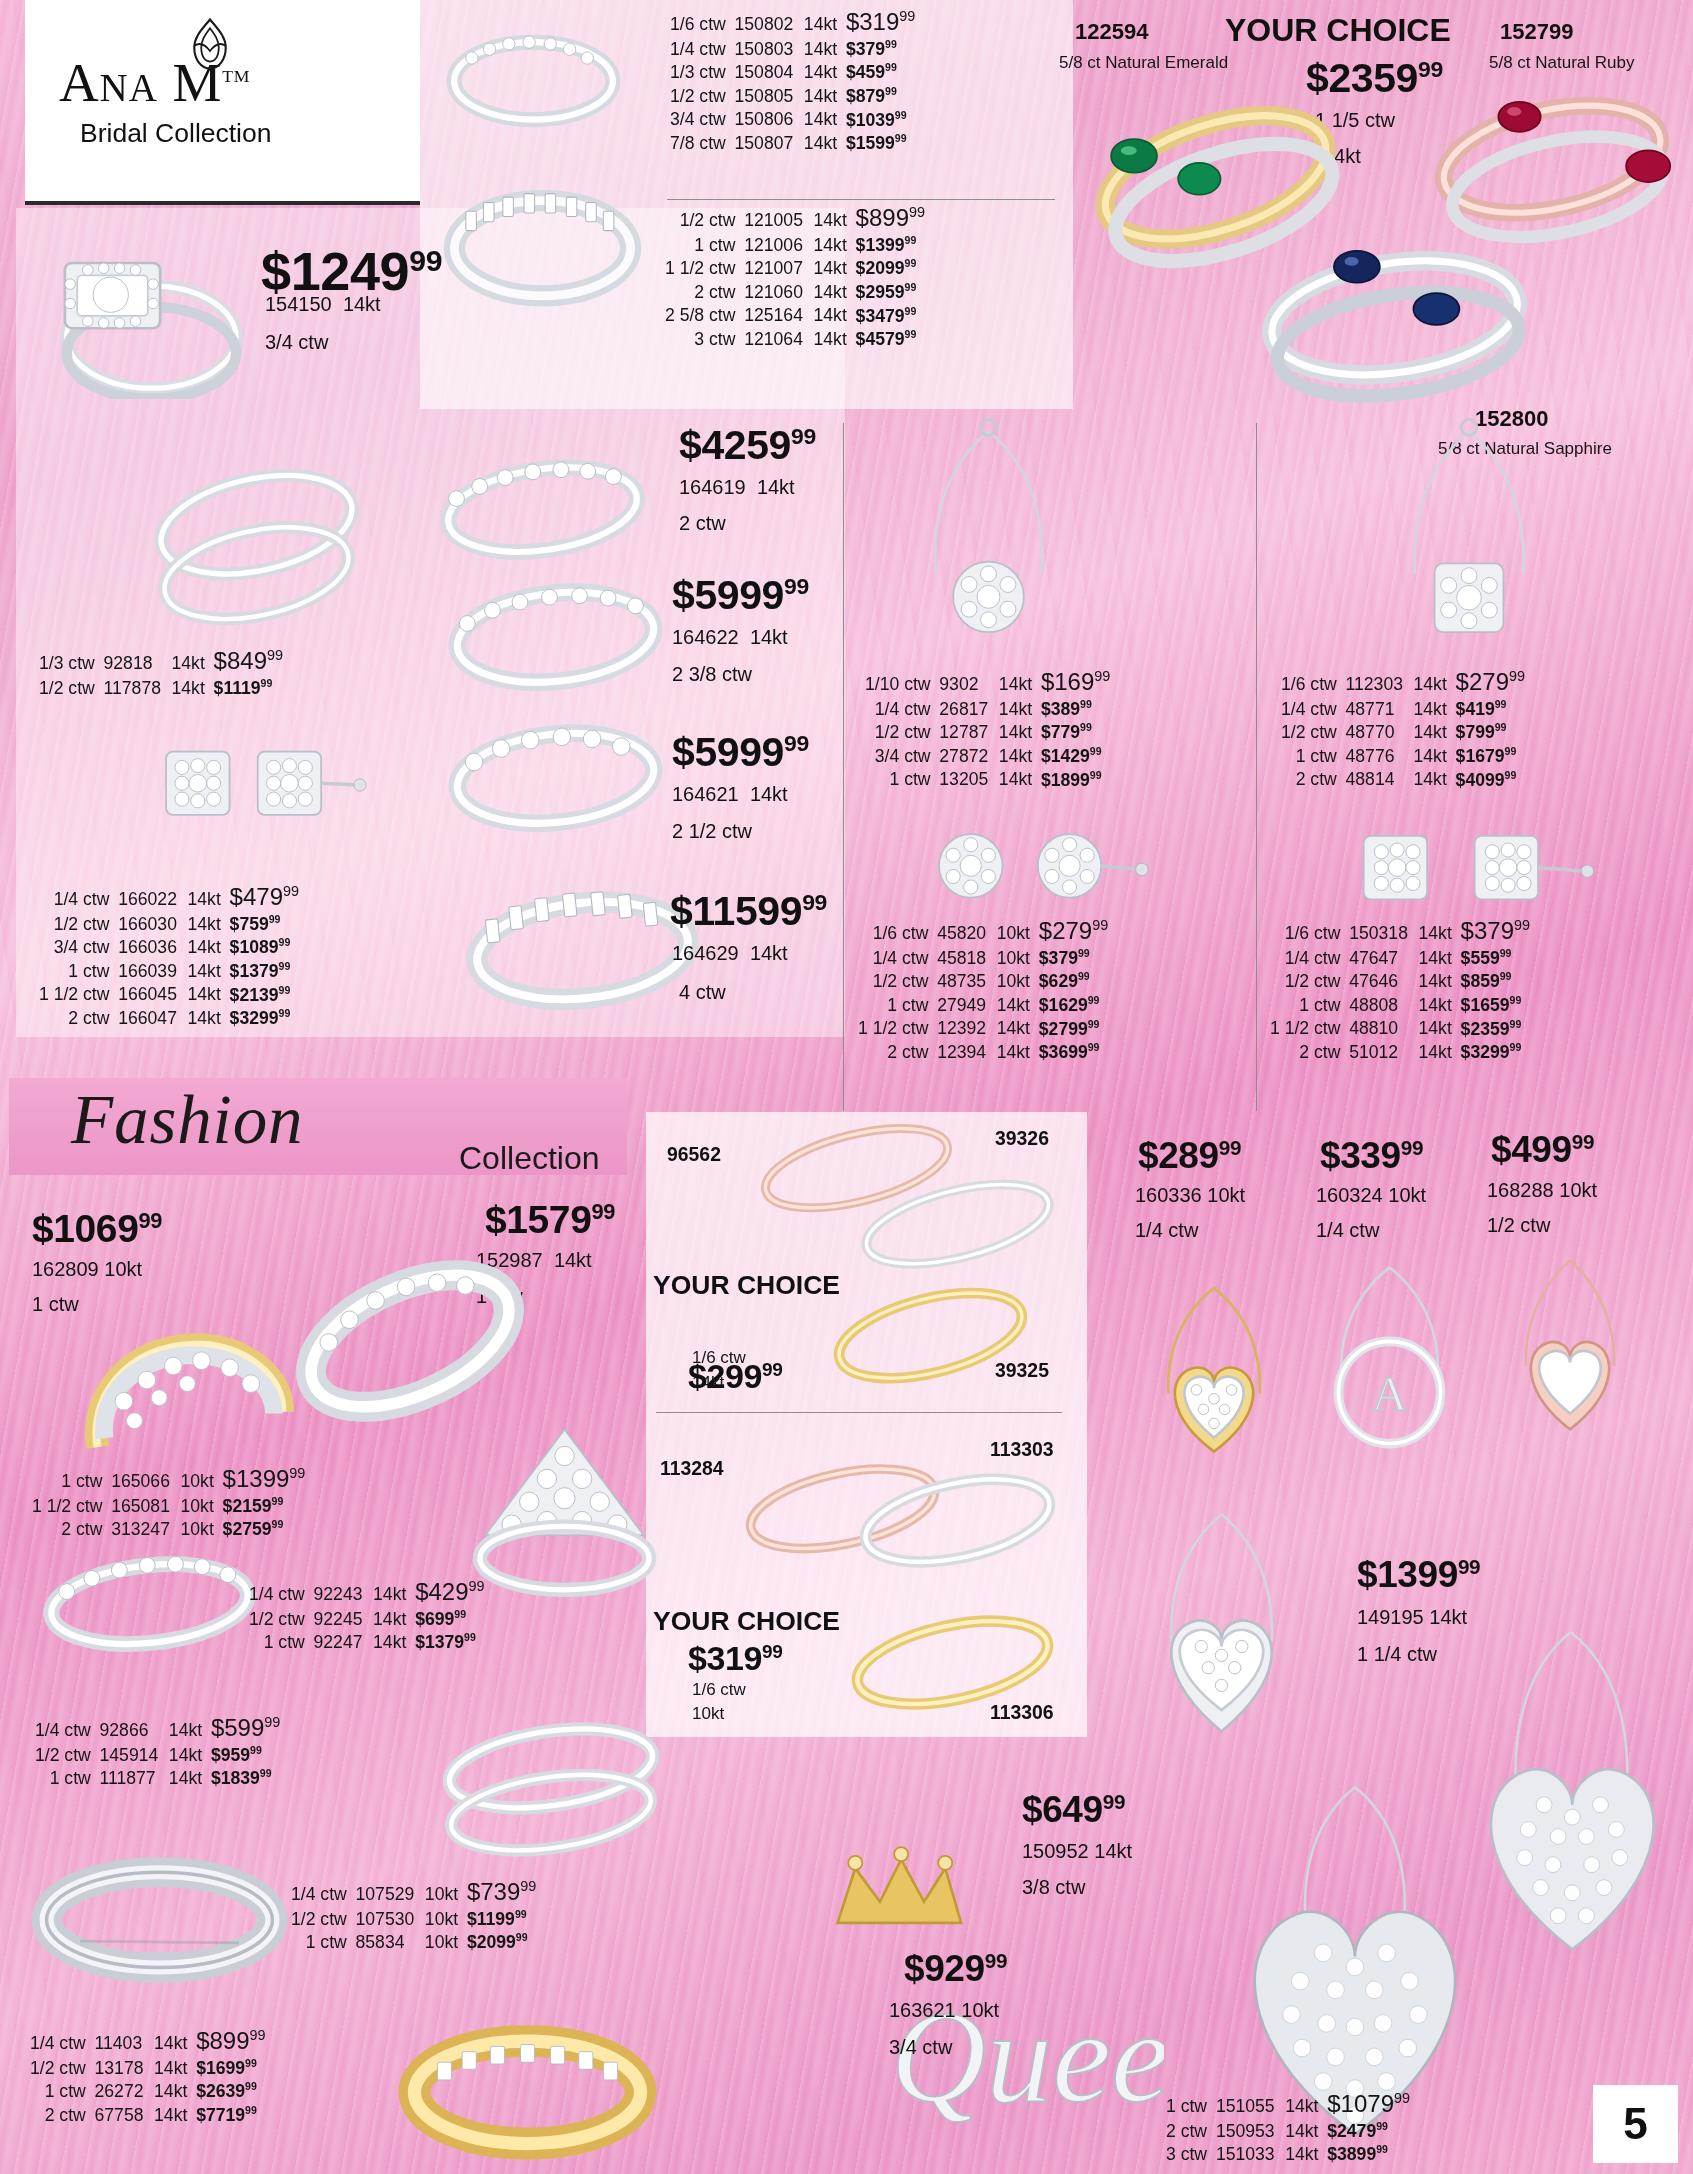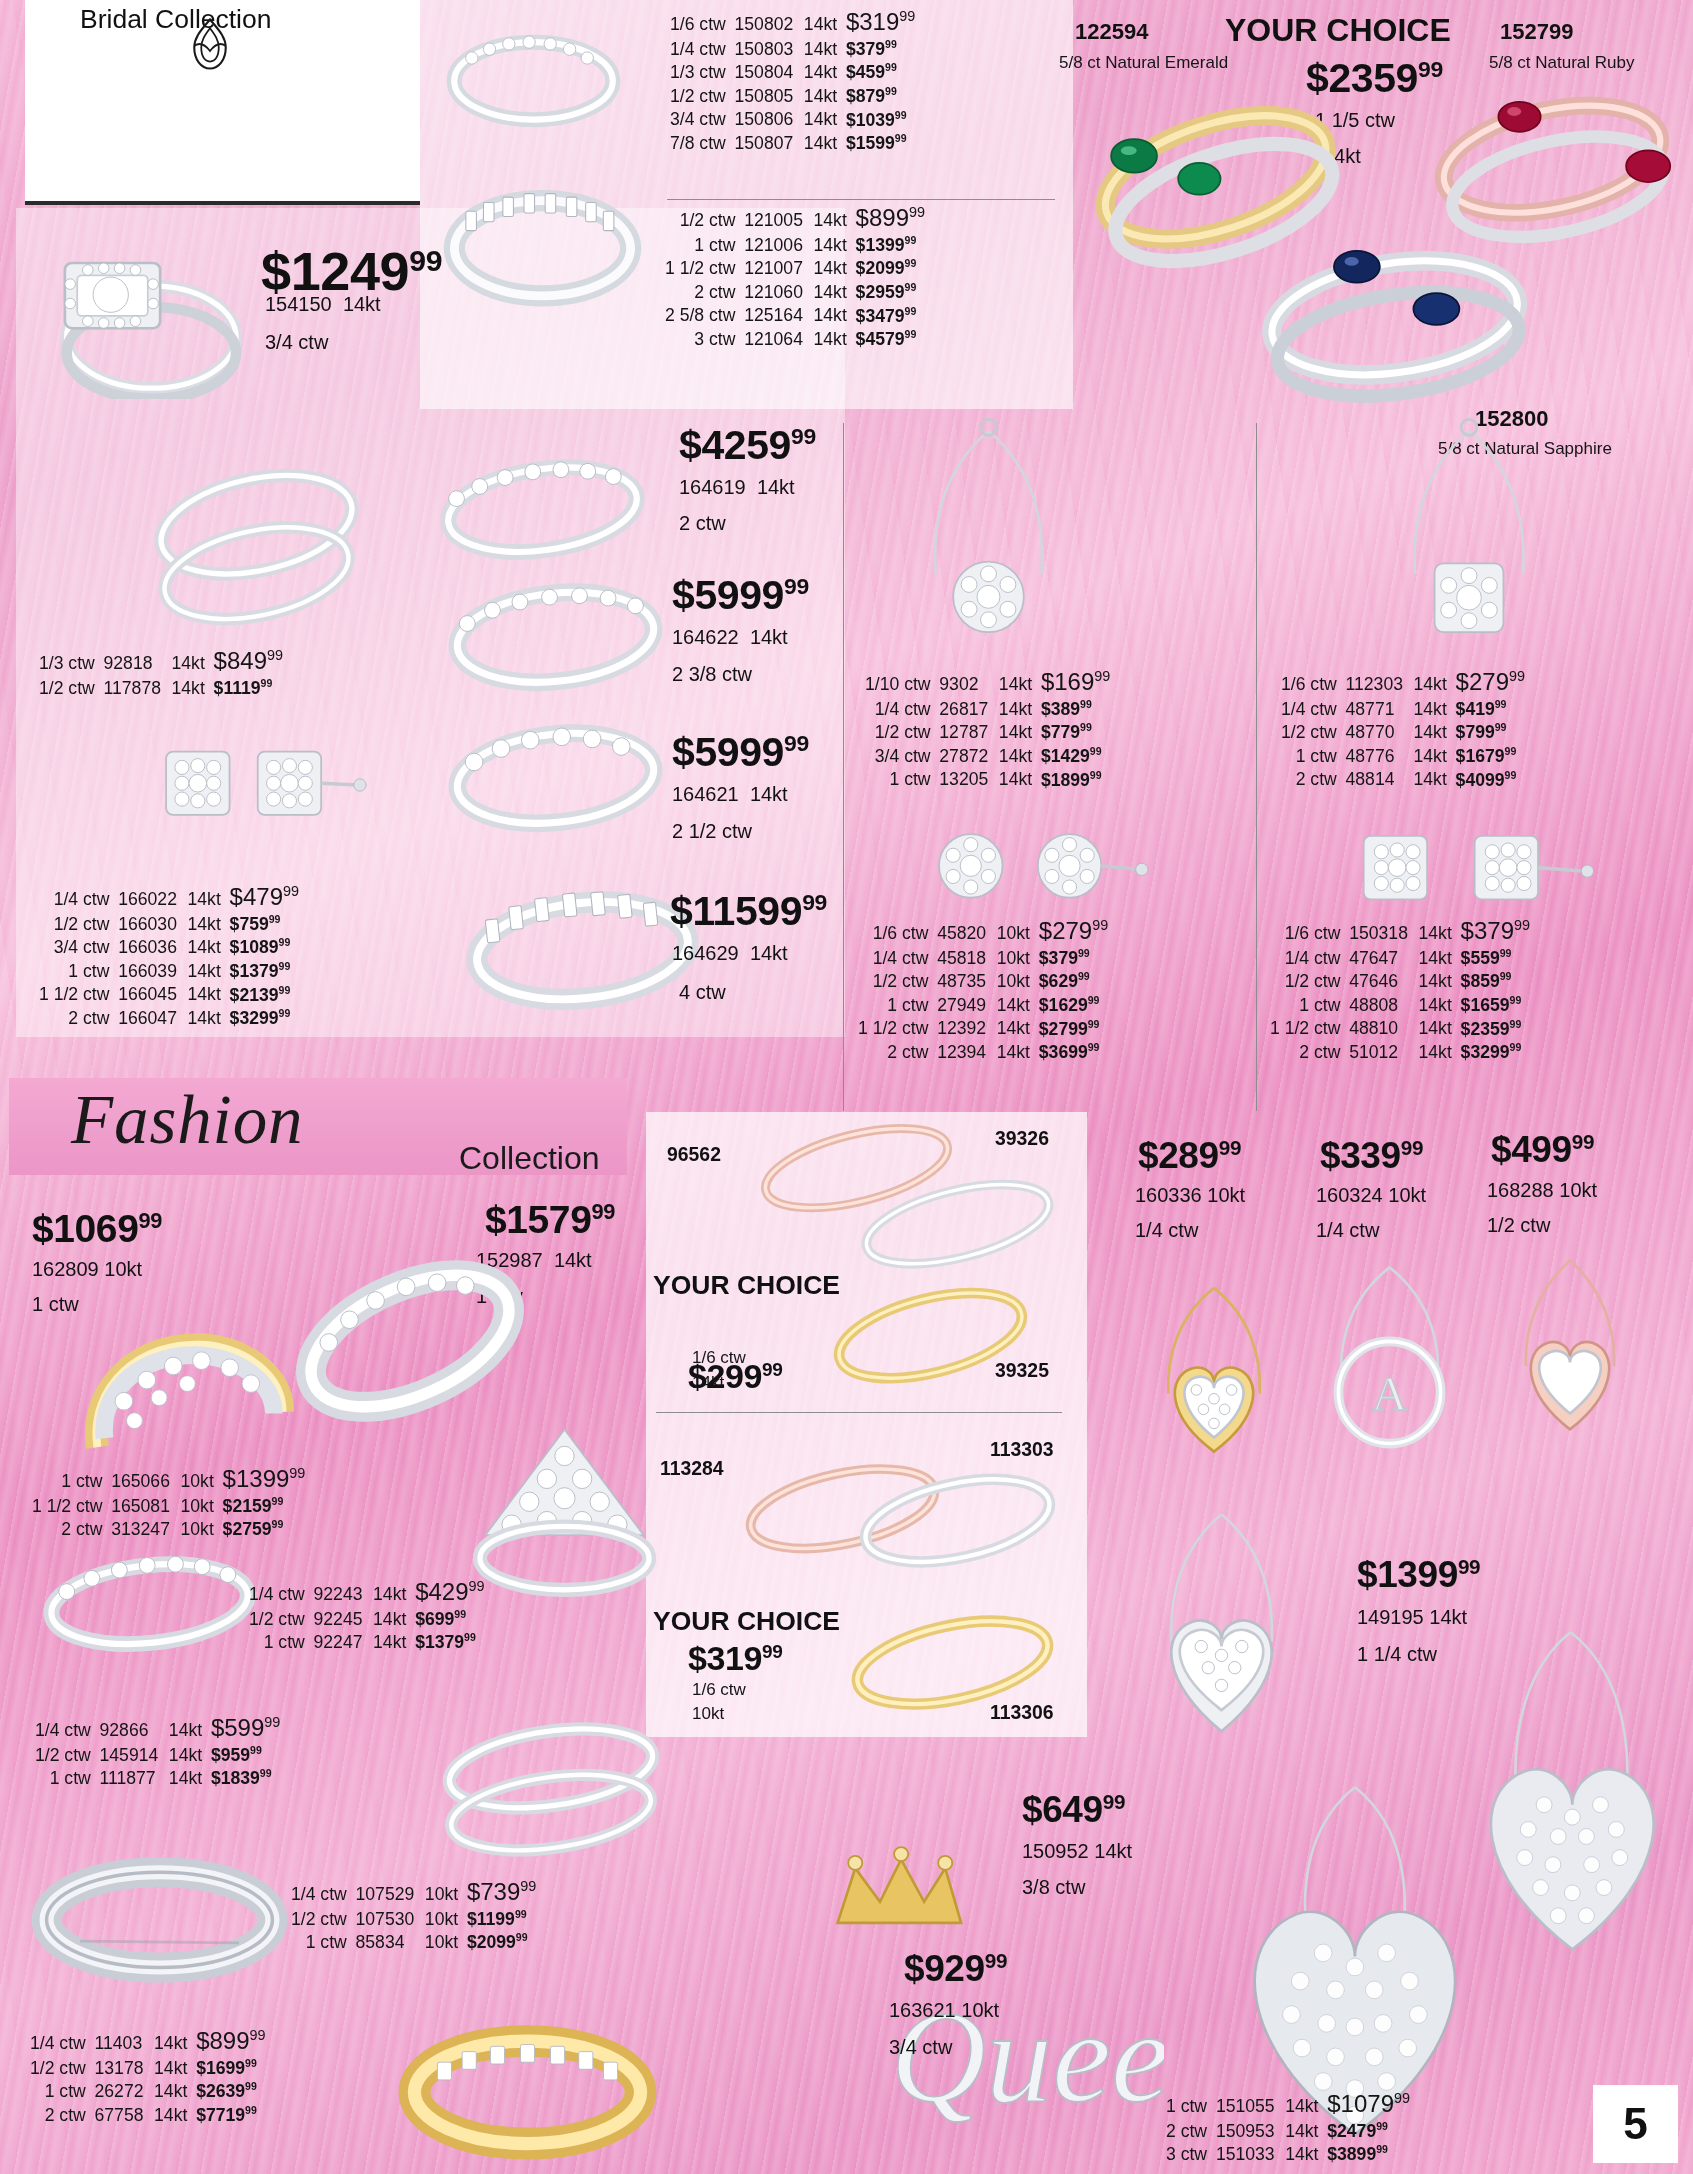--- a/index.html
+++ b/index.html
@@ -159,20 +159,21 @@
 
   <div class="panel-white" style="left:420px; top:0px; width:653px; height:409px;"></div>
   <div class="panel-white" style="left:16px; top:208px; width:829px; height:829px; background:rgba(255,255,255,0.42);"></div>
 
   <div id="logo-box">
     <svg class="diamond-mark" viewBox="0 0 64 64">
       <path d="M32 4 C22 16 14 24 14 36 C14 50 22 60 32 60 C42 60 50 50 50 36 C50 24 42 16 32 4 Z" fill="none" stroke="#1a1a1a" stroke-width="2.4"></path>
       <path d="M32 14 C26 22 22 28 22 36 C22 46 26 52 32 52 C38 52 42 46 42 36 C42 28 38 22 32 14 Z" fill="none" stroke="#1a1a1a" stroke-width="2"></path>
       <path d="M14 34 C20 30 26 32 32 40 C38 32 44 30 50 34" fill="none" stroke="#1a1a1a" stroke-width="2"></path>
     </svg>
+    <div id="logo-brand"><span>Ana M</span><span class="tm">TM</span></div>
     <div id="logo-sub">Bridal Collection</div>
   </div>
 
   <div class="ring" style="left:19.4px; top:231px; width:247px; height:168px;">
     <svg viewBox="0 0 280 190" width="247" height="168">
       <ellipse cx="150" cy="120" rx="96" ry="58" fill="none" stroke="#d9dce2" stroke-width="14"></ellipse>
       <ellipse cx="150" cy="120" rx="96" ry="58" fill="none" stroke="#ffffff" stroke-width="6"></ellipse>
       <ellipse cx="150" cy="138" rx="96" ry="52" fill="none" stroke="#cdd1d8" stroke-width="12"></ellipse>
       <rect x="52" y="36" width="108" height="74" rx="8" fill="#eef0f4" stroke="#b9bec8" stroke-width="3"></rect>
       <rect x="66" y="50" width="80" height="46" rx="5" fill="#ffffff" stroke="#c9ced6" stroke-width="2"></rect>

